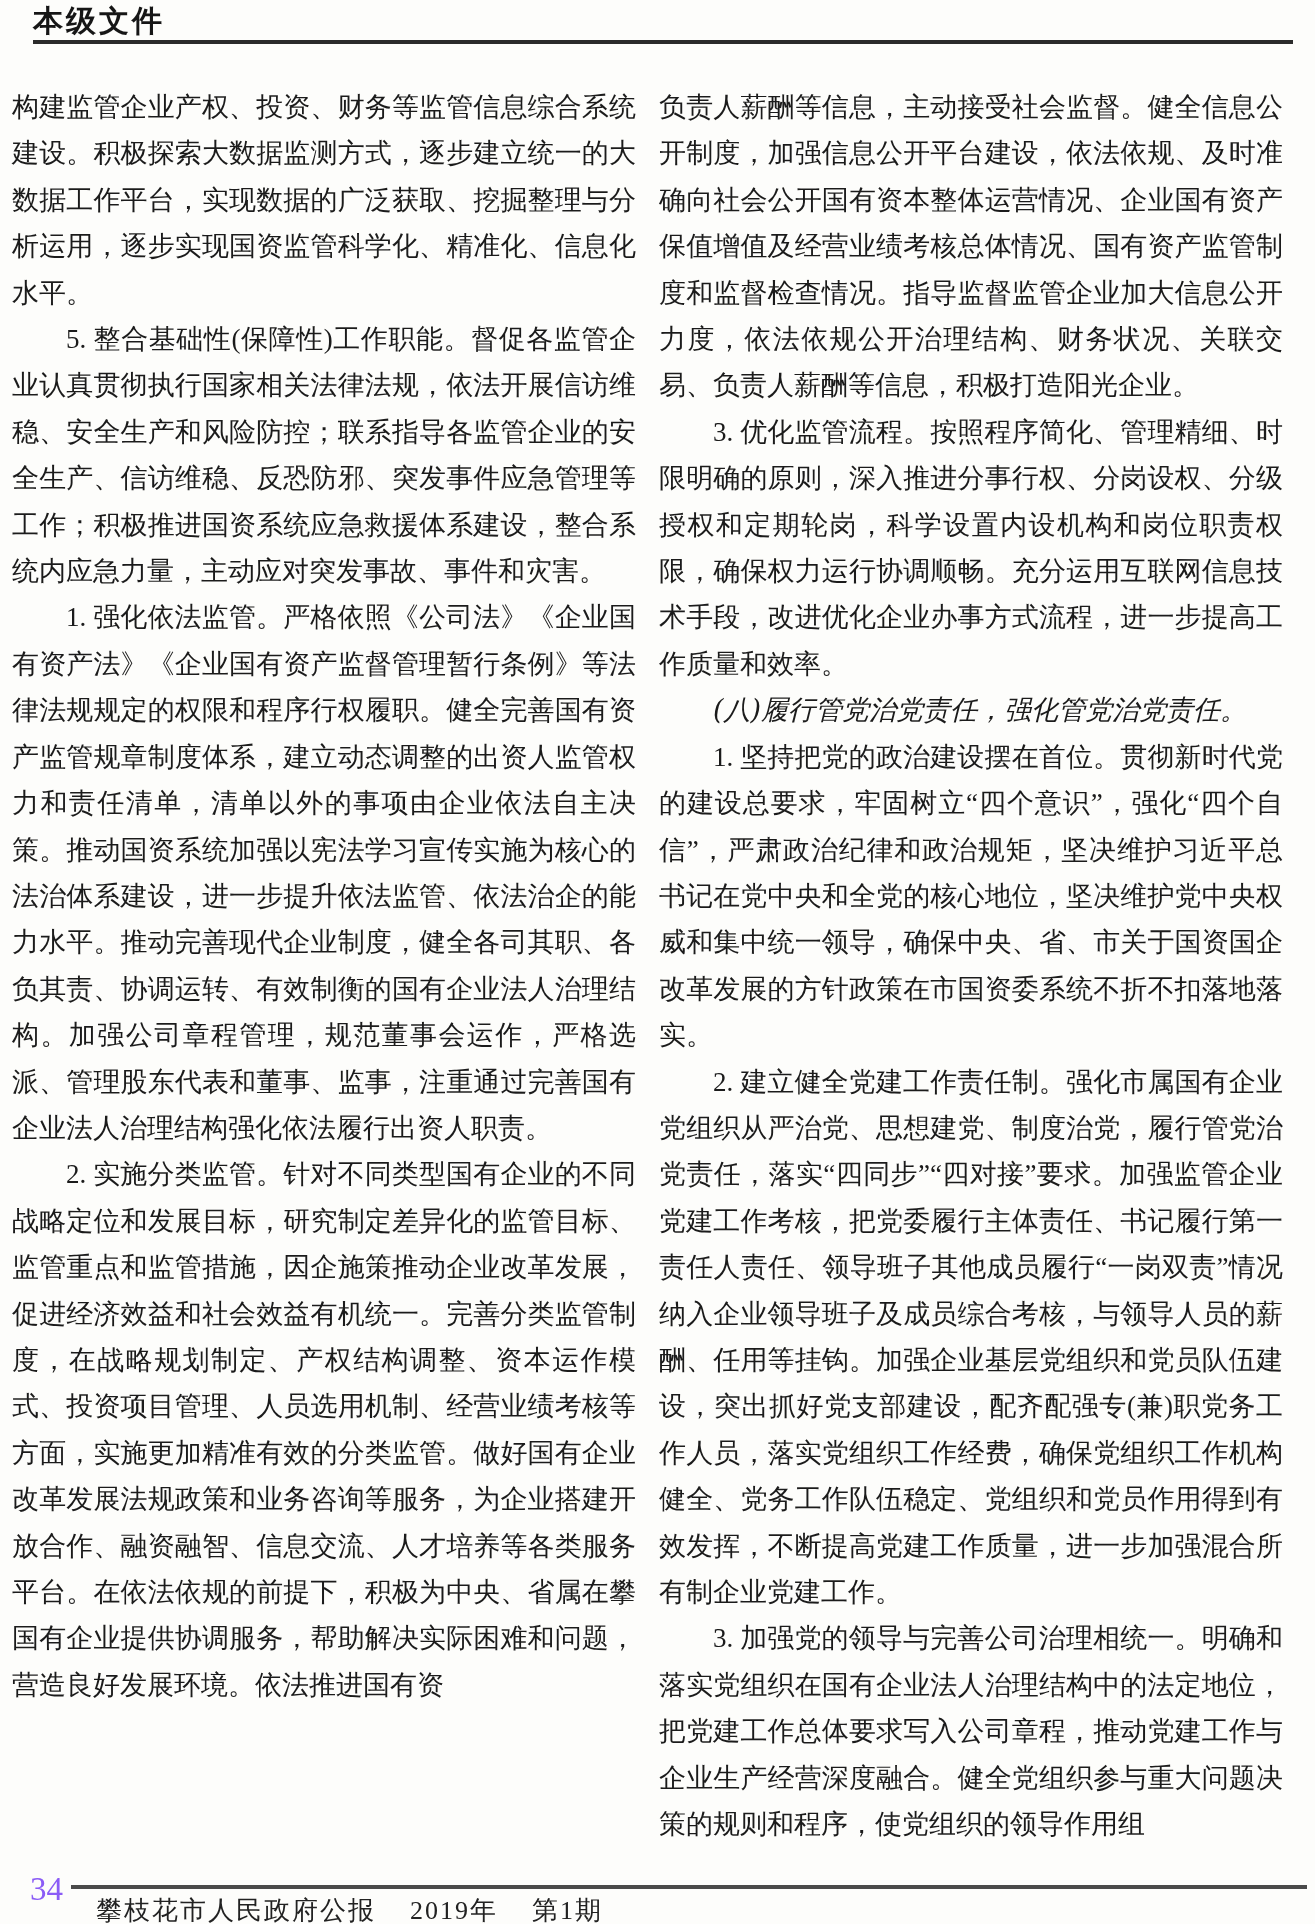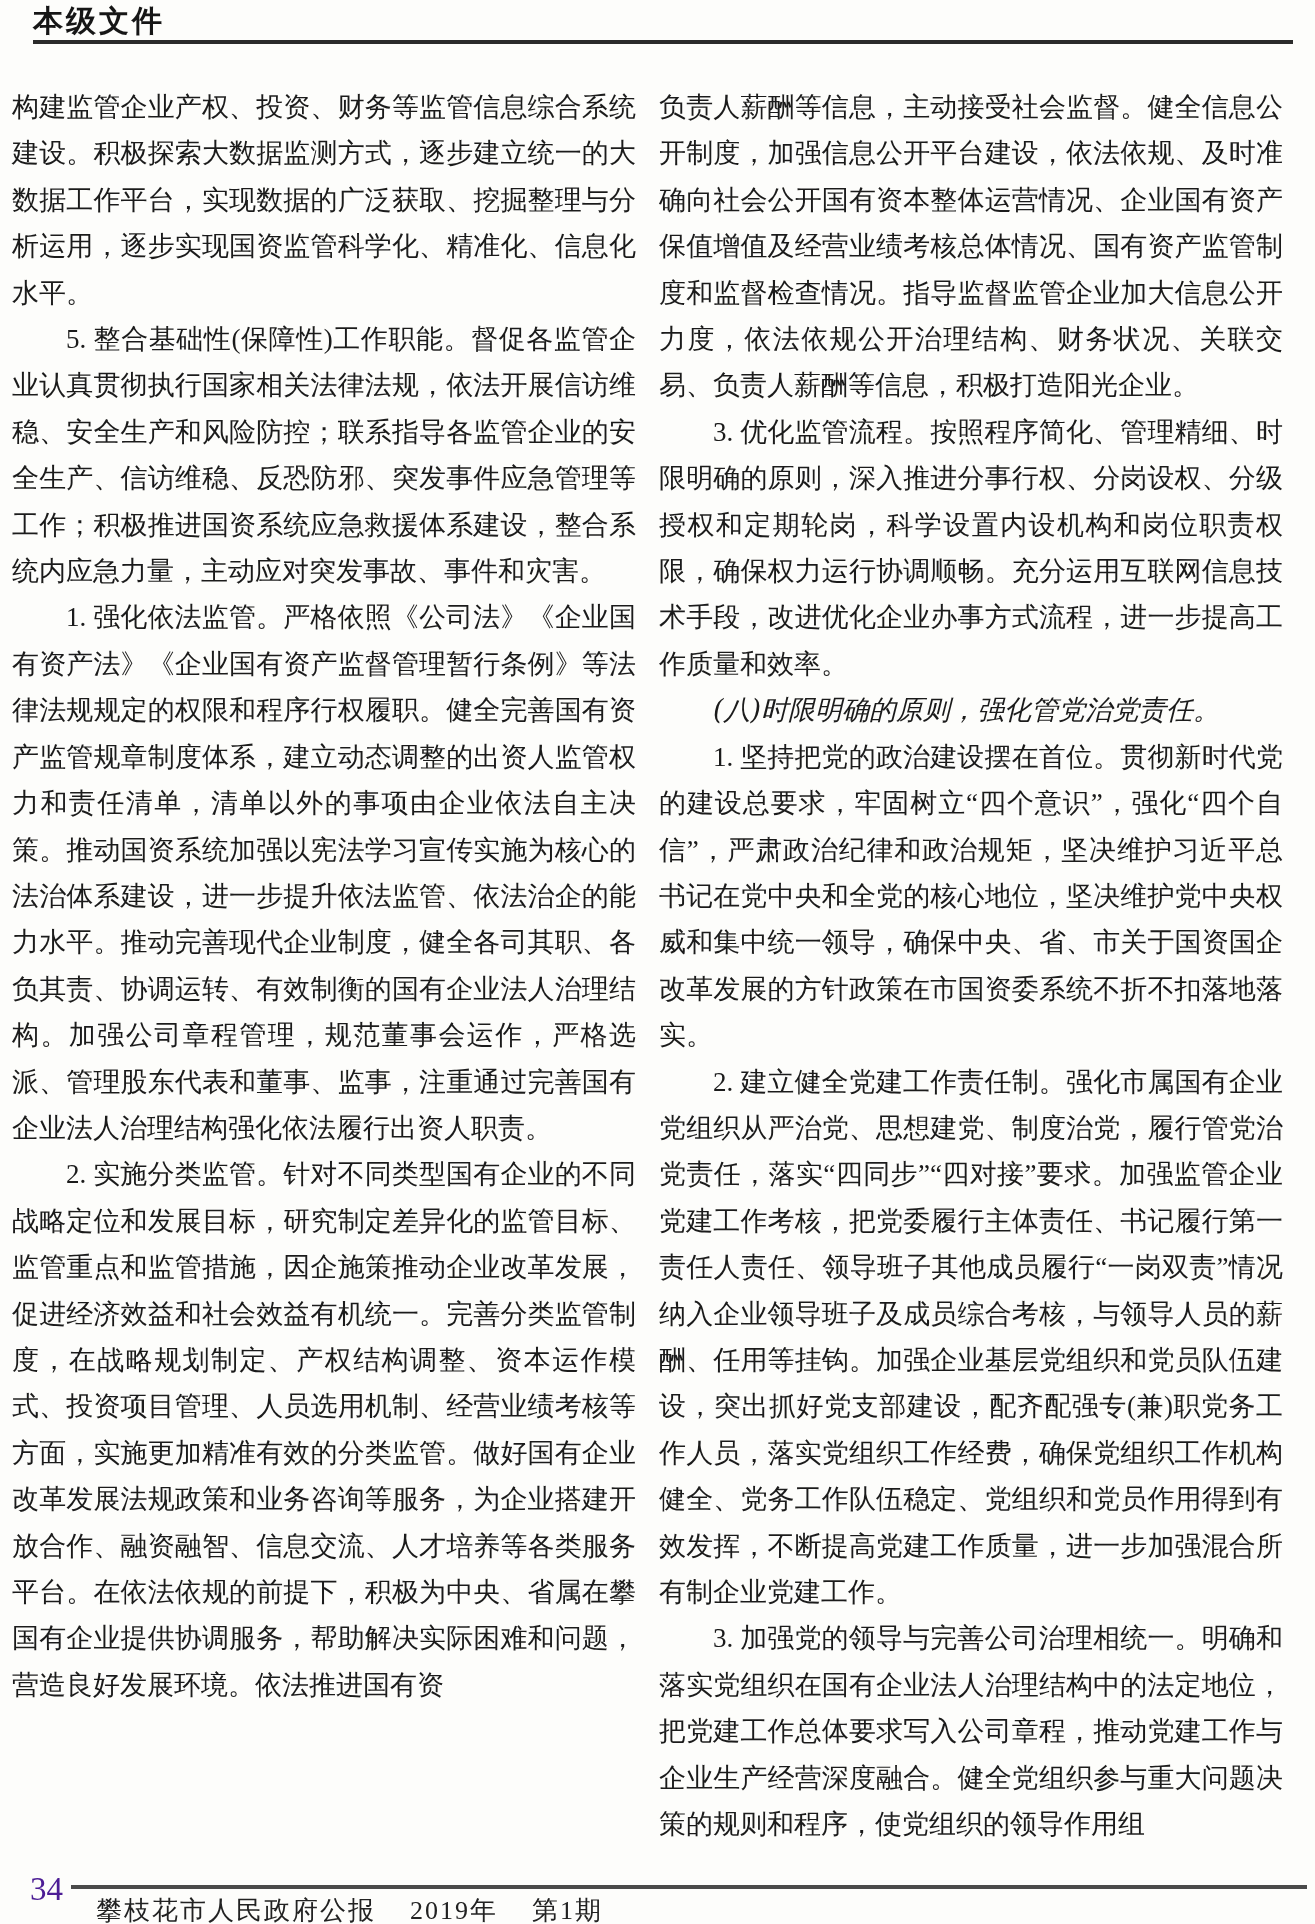--- a/index.html
+++ b/index.html
@@ -55,21 +55,21 @@
   .page-footer {
     position: absolute;
     left: 30px; right: 8px; top: 1871px;
     display: flex;
     align-items: flex-start;
   }
   .page-number {
     font-size: 33px;
     line-height: 36px;
     margin-right: 8px;
-    color: #4c1d95;
+    color: #8b5cf6;
   }
   .footer-right {
     flex: 1;
     margin-top: 14px;
     border-top: 4px solid #4a4a4a;
     padding-top: 4px;
   }
   .footer-text {
     display: flex;
     gap: 34px;
@@ -92,21 +92,21 @@
   <main class="columns">
     <section class="col">
       <p class="cont">构建监管企业产权、投资、财务等监管信息综合系统建设。积极探索大数据监测方式，逐步建立统一的大数据工作平台，实现数据的广泛获取、挖掘整理与分析运用，逐步实现国资监管科学化、精准化、信息化水平。</p>
       <p class="indent">5. 整合基础性(保障性)工作职能。督促各监管企业认真贯彻执行国家相关法律法规，依法开展信访维稳、安全生产和风险防控；联系指导各监管企业的安全生产、信访维稳、反恐防邪、突发事件应急管理等工作；积极推进国资系统应急救援体系建设，整合系统内应急力量，主动应对突发事故、事件和灾害。</p>
       <p class="indent">1. 强化依法监管。严格依照《公司法》《企业国有资产法》《企业国有资产监督管理暂行条例》等法律法规规定的权限和程序行权履职。健全完善国有资产监管规章制度体系，建立动态调整的出资人监管权力和责任清单，清单以外的事项由企业依法自主决策。推动国资系统加强以宪法学习宣传实施为核心的法治体系建设，进一步提升依法监管、依法治企的能力水平。推动完善现代企业制度，健全各司其职、各负其责、协调运转、有效制衡的国有企业法人治理结构。加强公司章程管理，规范董事会运作，严格选派、管理股东代表和董事、监事，注重通过完善国有企业法人治理结构强化依法履行出资人职责。</p>
       <p class="indent">2. 实施分类监管。针对不同类型国有企业的不同战略定位和发展目标，研究制定差异化的监管目标、监管重点和监管措施，因企施策推动企业改革发展，促进经济效益和社会效益有机统一。完善分类监管制度，在战略规划制定、产权结构调整、资本运作模式、投资项目管理、人员选用机制、经营业绩考核等方面，实施更加精准有效的分类监管。做好国有企业改革发展法规政策和业务咨询等服务，为企业搭建开放合作、融资融智、信息交流、人才培养等各类服务平台。在依法依规的前提下，积极为中央、省属在攀国有企业提供协调服务，帮助解决实际困难和问题，营造良好发展环境。依法推进国有资</p>
     </section>
     <section class="col">
       <p class="cont">负责人薪酬等信息，主动接受社会监督。健全信息公开制度，加强信息公开平台建设，依法依规、及时准确向社会公开国有资本整体运营情况、企业国有资产保值增值及经营业绩考核总体情况、国有资产监管制度和监督检查情况。指导监督监管企业加大信息公开力度，依法依规公开治理结构、财务状况、关联交易、负责人薪酬等信息，积极打造阳光企业。</p>
       <p class="indent">3. 优化监管流程。按照程序简化、管理精细、时限明确的原则，深入推进分事行权、分岗设权、分级授权和定期轮岗，科学设置内设机构和岗位职责权限，确保权力运行协调顺畅。充分运用互联网信息技术手段，改进优化企业办事方式流程，进一步提高工作质量和效率。</p>
-      <p class="indent kai">(八)时限明确的原则，强化管党治党责任。</p>
+      <p class="indent kai">(八)履行管党治党责任，强化管党治党责任。</p>
       <p class="indent">1. 坚持把党的政治建设摆在首位。贯彻新时代党的建设总要求，牢固树立“四个意识”，强化“四个自信”，严肃政治纪律和政治规矩，坚决维护习近平总书记在党中央和全党的核心地位，坚决维护党中央权威和集中统一领导，确保中央、省、市关于国资国企改革发展的方针政策在市国资委系统不折不扣落地落实。</p>
       <p class="indent">2. 建立健全党建工作责任制。强化市属国有企业党组织从严治党、思想建党、制度治党，履行管党治党责任，落实“四同步”“四对接”要求。加强监管企业党建工作考核，把党委履行主体责任、书记履行第一责任人责任、领导班子其他成员履行“一岗双责”情况纳入企业领导班子及成员综合考核，与领导人员的薪酬、任用等挂钩。加强企业基层党组织和党员队伍建设，突出抓好党支部建设，配齐配强专(兼)职党务工作人员，落实党组织工作经费，确保党组织工作机构健全、党务工作队伍稳定、党组织和党员作用得到有效发挥，不断提高党建工作质量，进一步加强混合所有制企业党建工作。</p>
       <p class="indent">3. 加强党的领导与完善公司治理相统一。明确和落实党组织在国有企业法人治理结构中的法定地位，把党建工作总体要求写入公司章程，推动党建工作与企业生产经营深度融合。健全党组织参与重大问题决策的规则和程序，使党组织的领导作用组</p>
     </section>
   </main>
 
   <footer class="page-footer">
     <span class="page-number">34</span>
     <div class="footer-right">
       <div class="footer-text">

